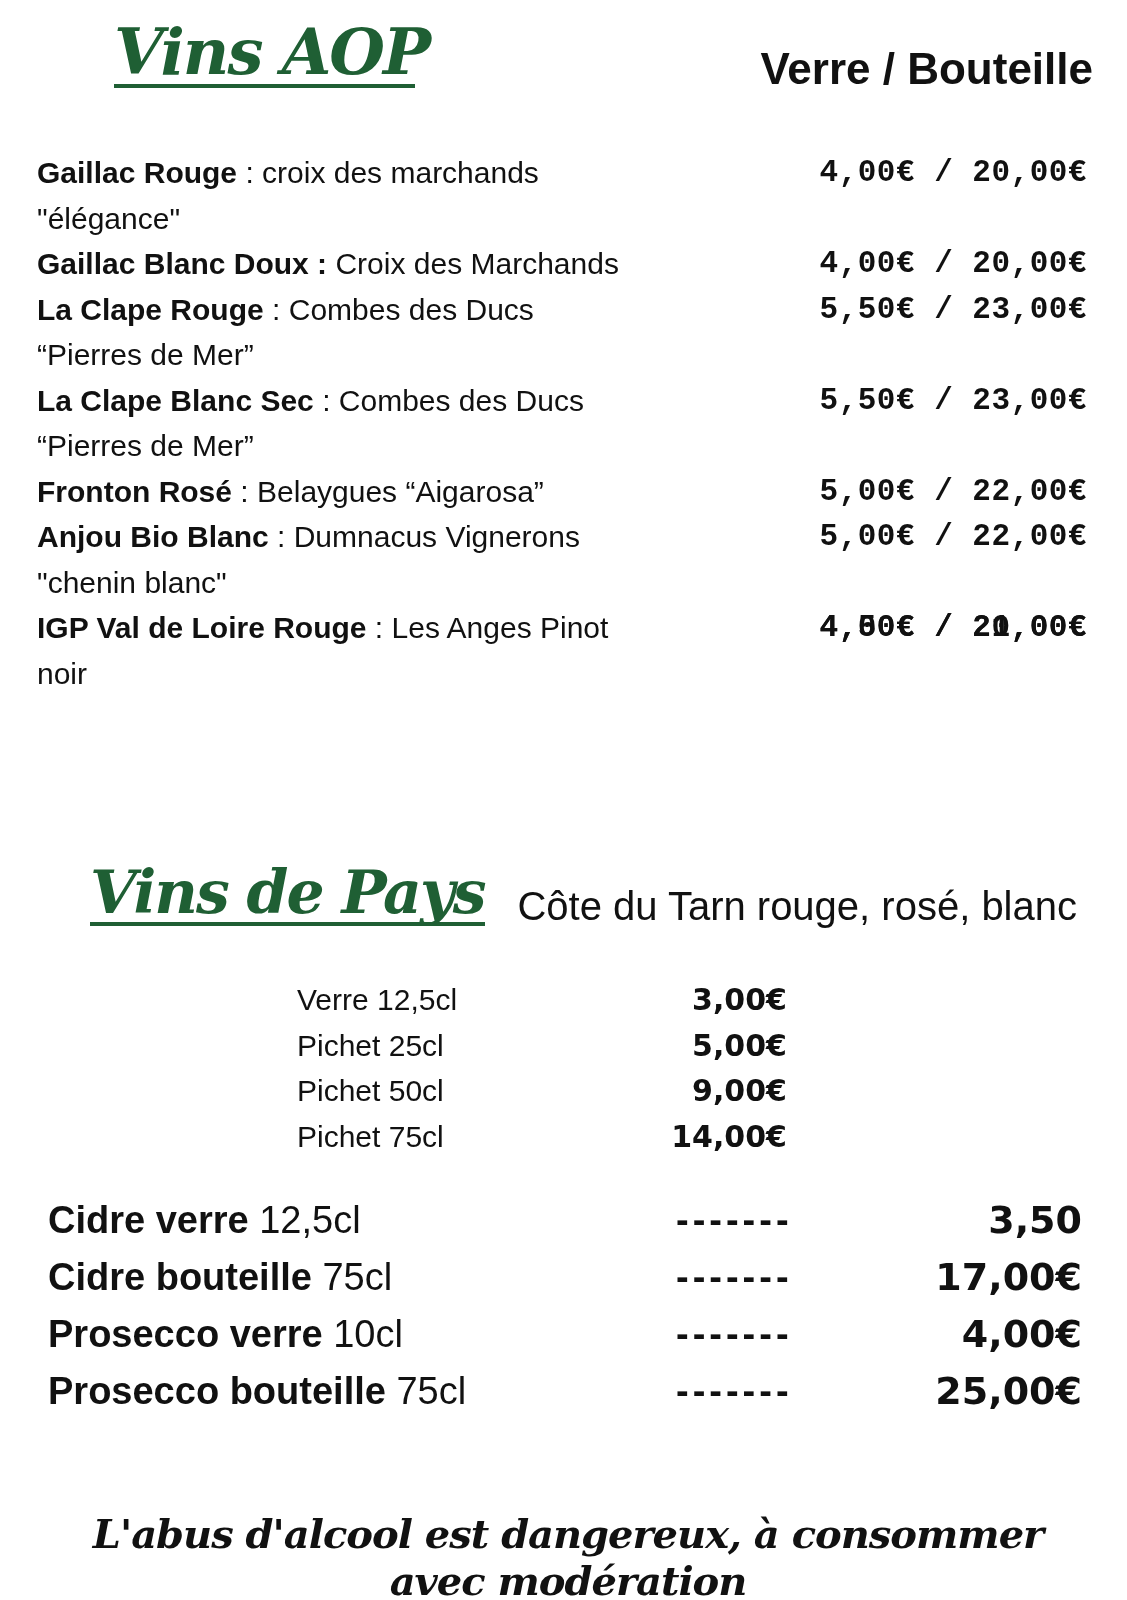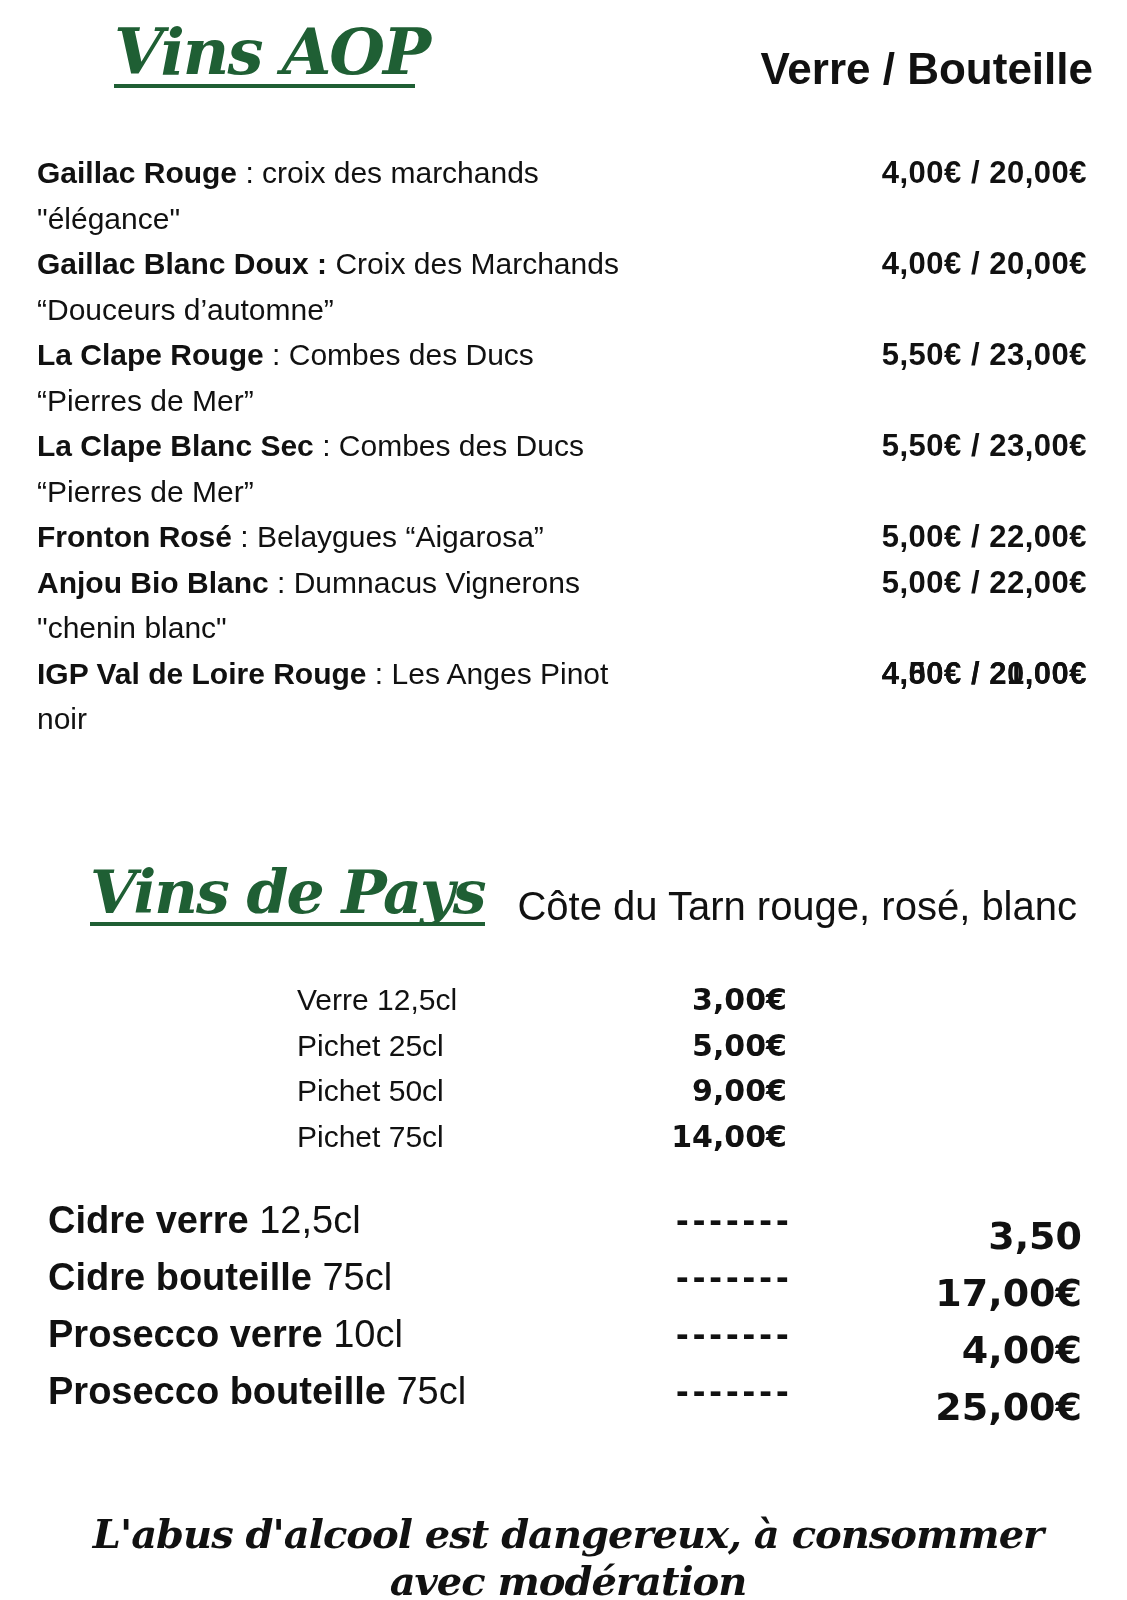--- a/index.html
+++ b/index.html
@@ -8,55 +8,55 @@
   .script { font-family:"DejaVu Serif", serif; font-style:italic; color:#1f5f34; }
   .title-aop { position:absolute; left:104px; top:20px; font-size:64px; font-weight:bold;
                letter-spacing:-2px; line-height:1;margin-left:10px; }
   .title-aop .u { position:absolute; left:0; right:14px; bottom:-4px; height:4px; background:#1f5f34; }
   .col-head { position:absolute; right:34px; top:44px; font-size:44px; font-weight:bold; letter-spacing:0px; }
   .aop-list { position:absolute; left:37px; top:150px; width:1050px; }
   .wine { position:relative; font-size:30px; line-height:45.5px; }
   .wine .desc { width:740px; }
   .wine .name { font-weight:bold;text-align:right; }
   .wine .price { position:absolute; right:0; top:0; font-weight:bold; font-size:31px;
-                 font-family:Liberation Sans, sans-serif; letter-spacing:0.5px; }
+                 font-family:Liberation Mono, monospace; letter-spacing:0.5px; }
   .title-pays { position:absolute; left:44px; top:862px; font-size:60px; font-weight:bold;
                 letter-spacing:-2px; line-height:1;margin-left:46px; }
   .title-pays .u { position:absolute; left:0; right:0; bottom:-4px; height:4px; background:#1f5f34; }
   .pays-sub { position:absolute; right:50px; top:884px; font-size:40px; }
   .pays-list { position:absolute; left:297px; top:977px; width:490px; }
   .pays-row { position:relative; font-size:30px; line-height:45.5px; }
   .pays-row .p { position:absolute; right:0; top:0; font-weight:bold;
                  font-family:"DejaVu Sans", sans-serif; font-size:30px; }
   .extra-list { position:absolute; left:48px; top:1192px; width:1034px; }
   .extra-row { position:relative; height:57px; font-size:38px; line-height:57px; }
   .extra-row .b { font-weight:bold;margin-top:40px; }
   .extra-row .dash { position:absolute; left:628px; top:0; font-weight:bold; letter-spacing:4px; }
-  .extra-row .p { position:absolute; right:0; top:16px; font-weight:bold;
+  .extra-row .p { position:absolute; right:0; top:0; font-weight:bold;
                   font-family:"DejaVu Sans", sans-serif; font-size:38px; }
   .warning { position:absolute; left:48px; top:1510px; width:1040px; text-align:center;
              font-family:"DejaVu Serif", serif; font-style:italic; font-weight:bold;
              font-size:40px; color:#111111; letter-spacing:-1px; }
 </style>
 </head>
 <body>
 
 <div class="title-aop script">
   <span>Vins AOP</span>
   <span class="u"></span>
 </div>
 <div class="col-head">Verre / Bouteille</div>
 
 <div class="aop-list">
   <div class="wine">
     <div class="desc"><span class="name">Gaillac Rouge</span><span> : </span><span>croix des marchands</span><br><span>"élégance"</span></div>
     <span class="price">4,00€ / 20,00€</span>
   </div>
   <div class="wine">
-    <div class="desc"><span class="name">Gaillac Blanc Doux :</span><span> </span><span>Croix des Marchands</span><br><span>“Douceurs d’automne”</span></div>
+    <div class="desc"><span class="name">Gaillac Blanc Doux :</span><span> </span><span>Croix des Marchands</span><br></div>
     <span class="price">4,00€ / 20,00€</span>
   </div>
   <div class="wine">
     <div class="desc"><span class="name">La Clape Rouge</span><span> : </span><span>Combes des Ducs</span><br><span>“Pierres de Mer”</span></div>
     <span class="price">5,50€ / 23,00€</span>
   </div>
   <div class="wine">
     <div class="desc"><span class="name">La Clape Blanc Sec</span><span> : </span><span>Combes des Ducs</span><br><span>“Pierres de Mer”</span></div>
     <span class="price">5,50€ / 23,00€</span>
   </div>

